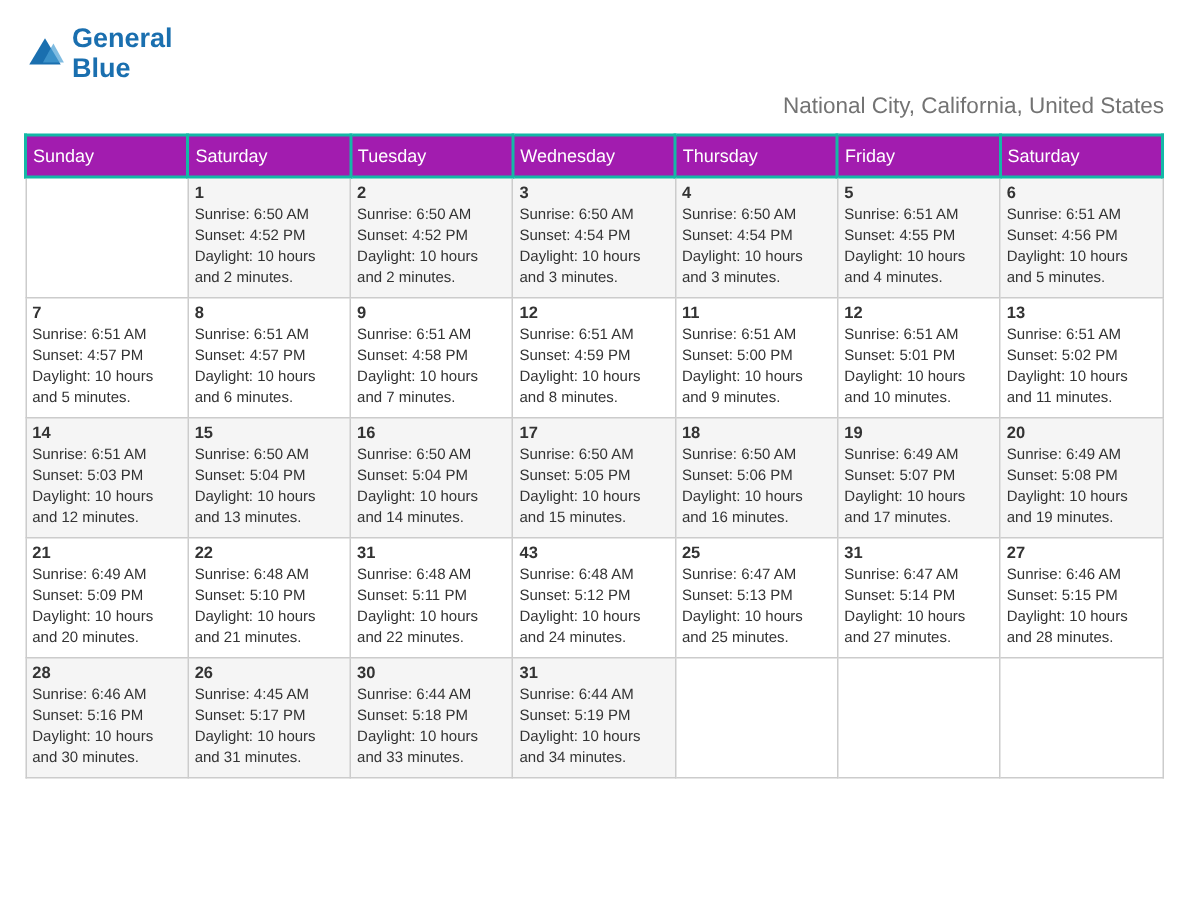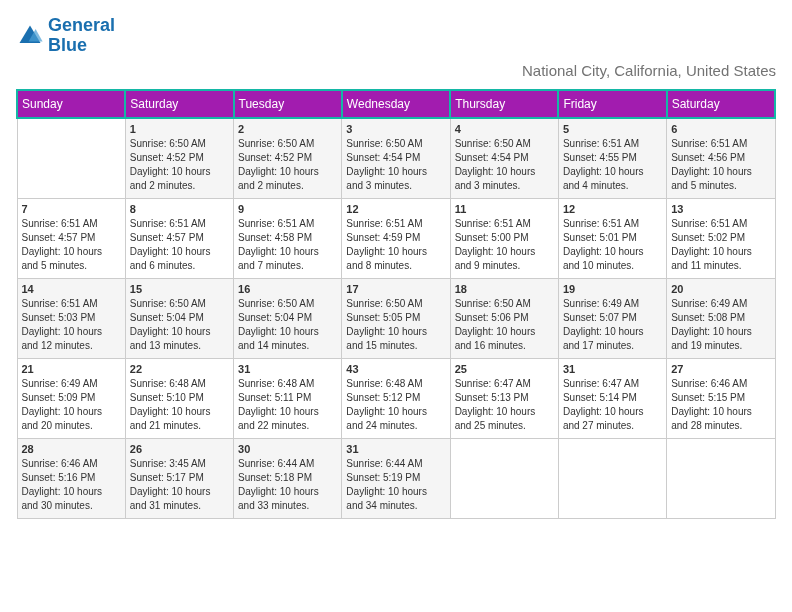--- a/index.html
+++ b/index.html
@@ -323,21 +323,21 @@
       <tr>
         <td>
           <span class="day-num">28</span>
           <div class="day-info" style="white-space: pre-line;">Sunrise: 6:46 AM
 Sunset: 5:16 PM
 Daylight: 10 hours
 and 30 minutes.</div>
         </td>
         <td>
           <span class="day-num">26</span>
-          <div class="day-info" style="white-space: pre-line;">Sunrise: 3:45 AM
+          <div class="day-info" style="white-space: pre-line;">Sunrise: 4:45 AM
 Sunset: 5:17 PM
 Daylight: 10 hours
 and 31 minutes.</div>
         </td>
         <td>
           <span class="day-num">30</span>
           <div class="day-info" style="white-space: pre-line;">Sunrise: 6:44 AM
 Sunset: 5:18 PM
 Daylight: 10 hours
 and 33 minutes.</div>

